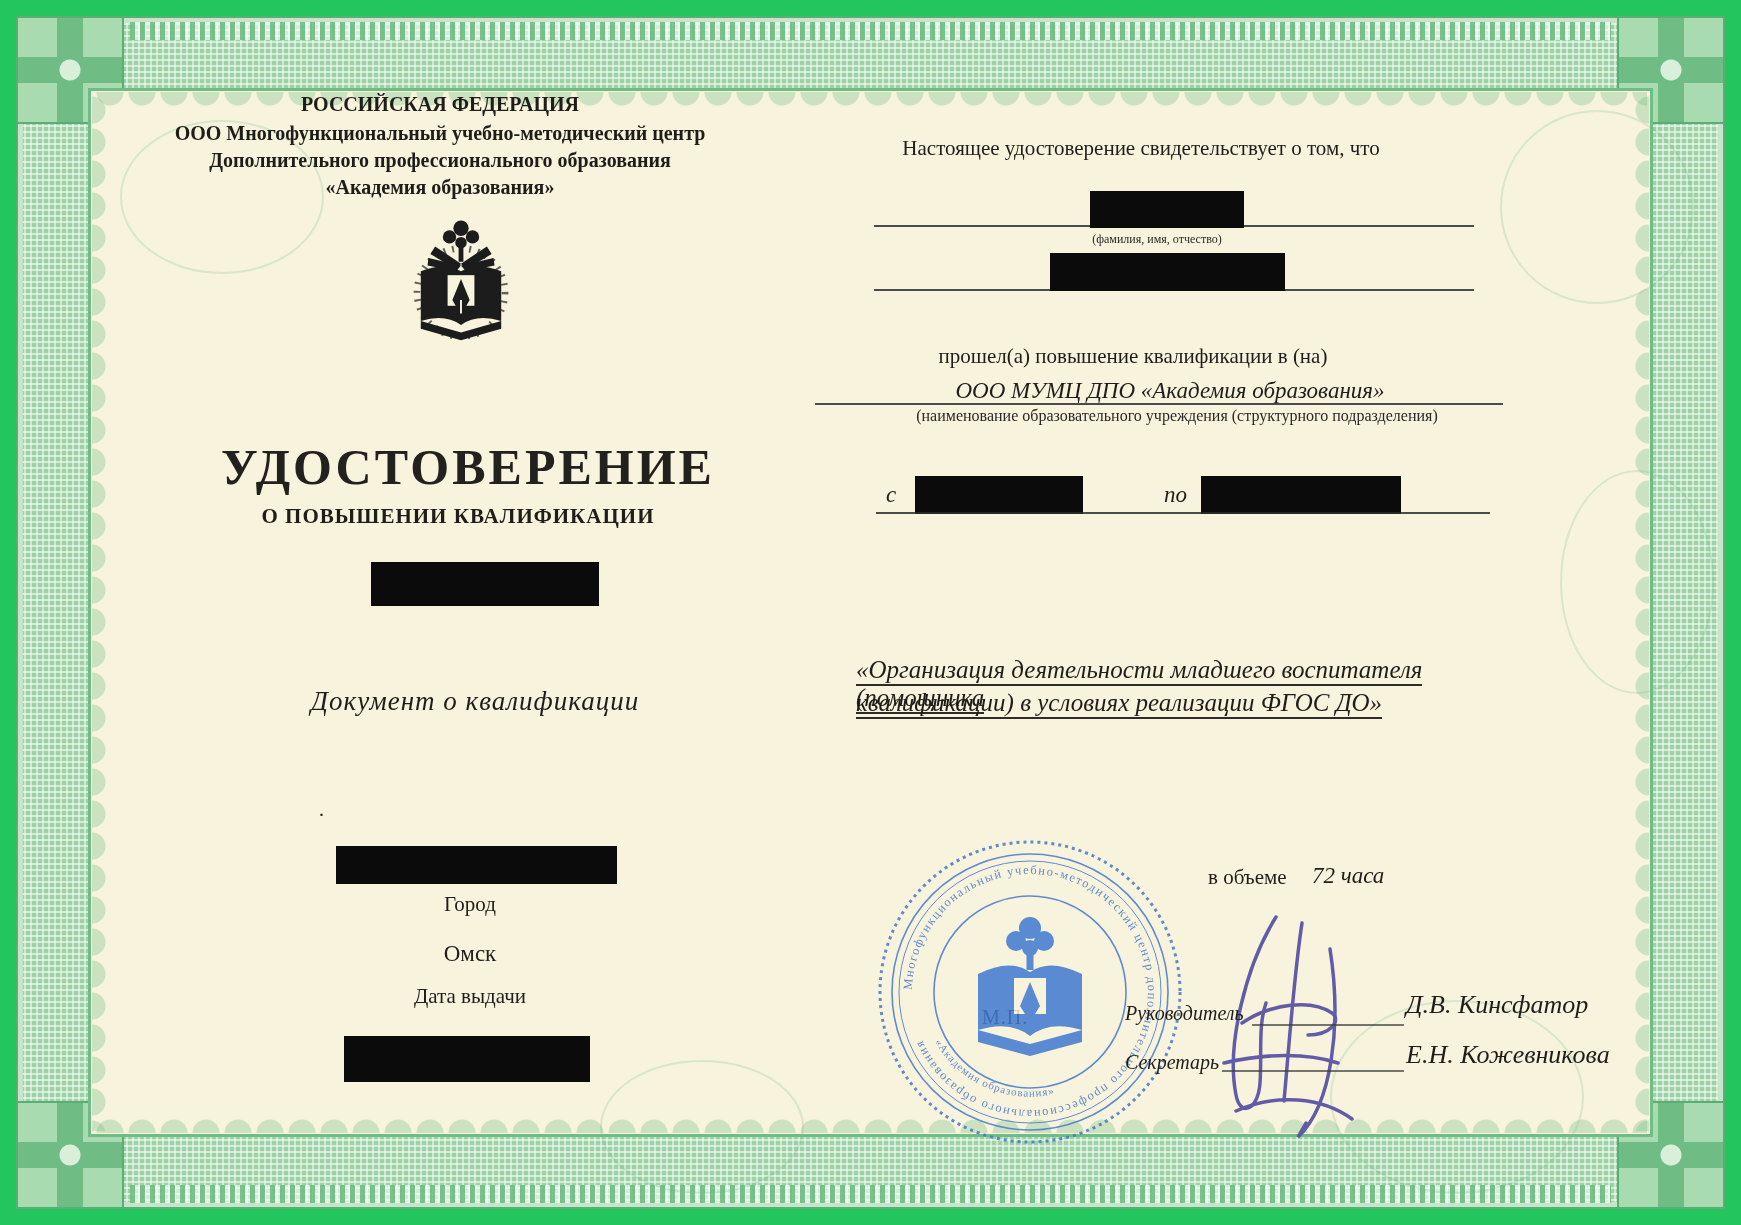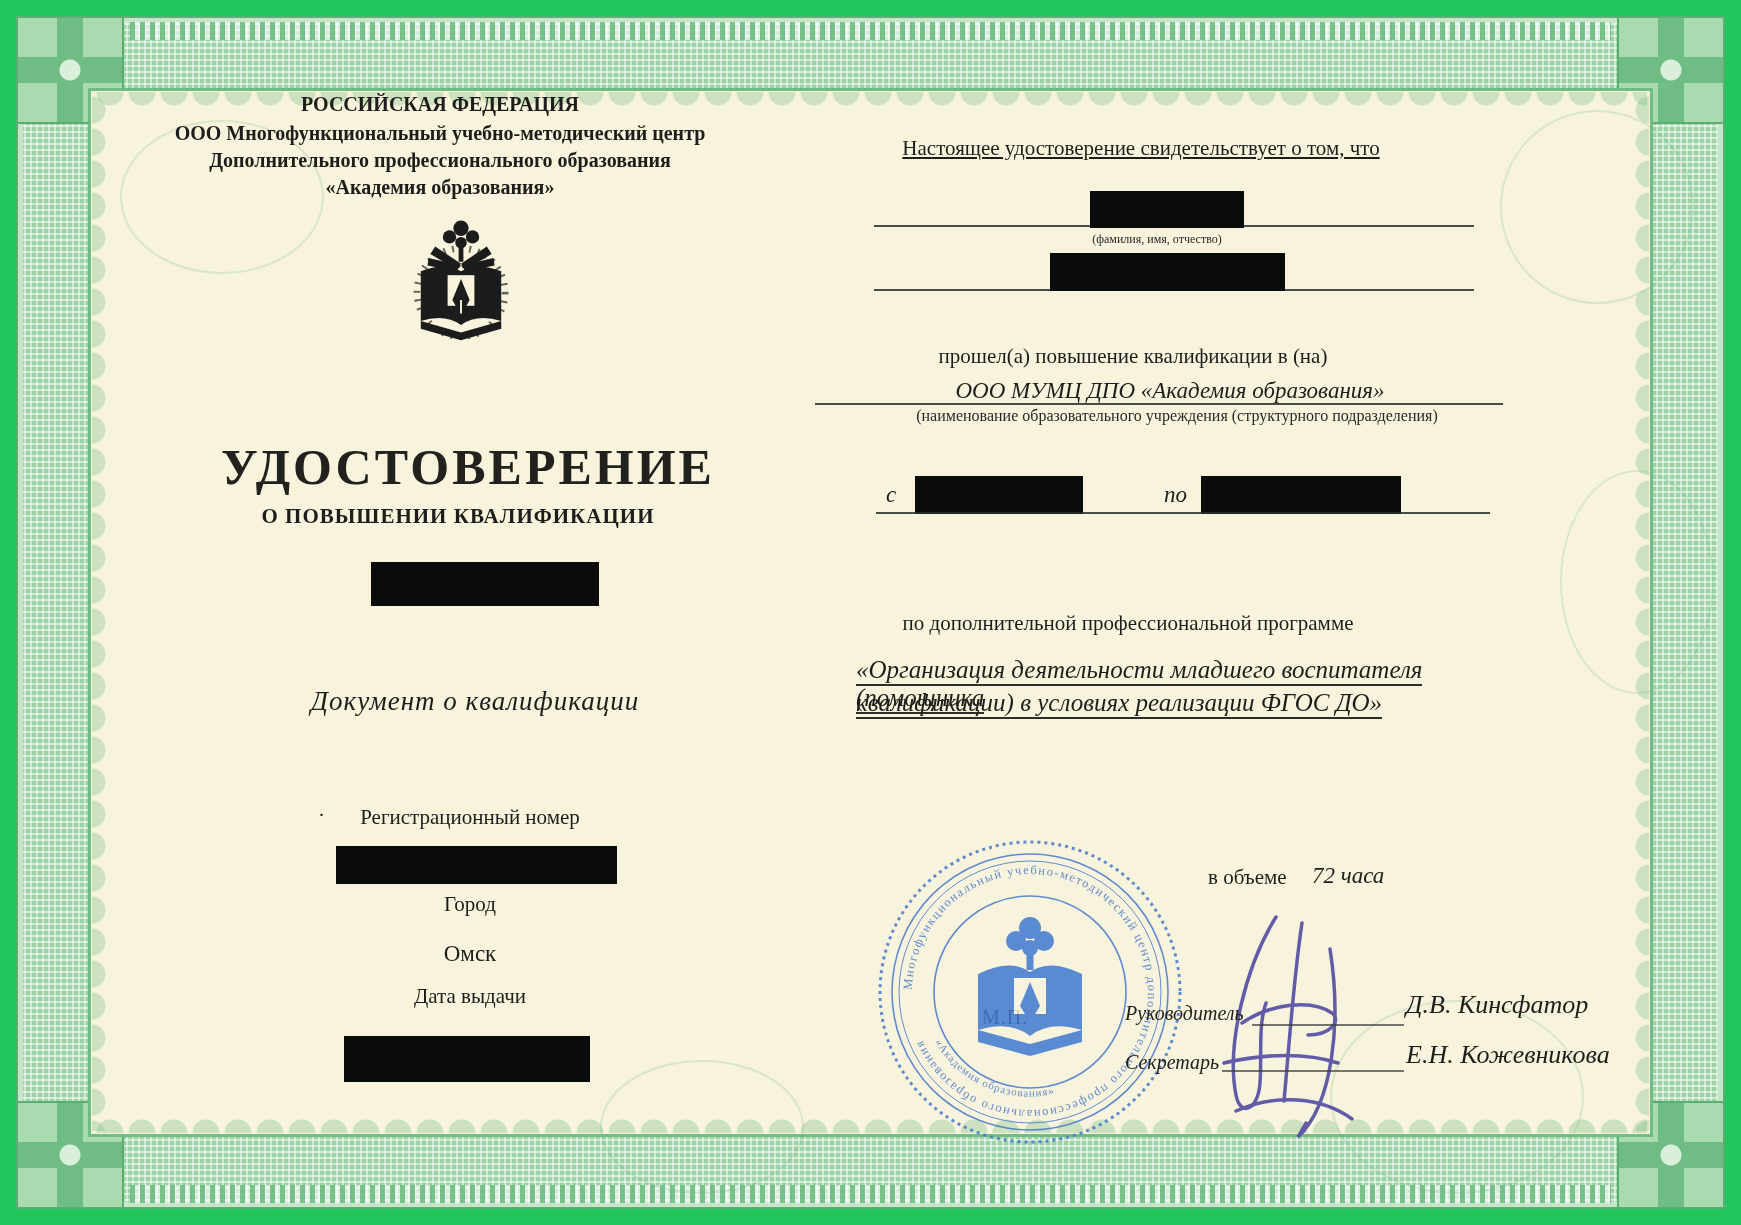--- a/index.html
+++ b/index.html
@@ -114,49 +114,47 @@
   </svg>
 
   <div class="abs ctr title-main" style="left:168px;top:438px;width:600px;">УДОСТОВЕРЕНИЕ</div>
   <div class="abs ctr title-sub" style="left:158px;top:504px;width:600px;">О ПОВЫШЕНИИ КВАЛИФИКАЦИИ</div>
 
   <div class="redact" style="left:371px;top:562px;width:228px;height:44px;"></div>
 
   <div class="abs ctr i sz27" style="left:175px;top:686px;width:600px;letter-spacing:1px;">Документ  о  квалификации</div>
 
   <div class="abs sz21" style="left:318px;top:803px;">·</div>
-  <div class="abs ctr sz21" style="left:170px;top:805px;width:600px;">Регистрационный номер</div>
   <div class="redact" style="left:336px;top:846px;width:281px;height:38px;"></div>
 
   <div class="abs ctr sz21" style="left:170px;top:892px;width:600px;">Город</div>
   <div class="abs ctr sz23" style="left:170px;top:941px;width:600px;">Омск</div>
   <div class="abs ctr sz21" style="left:170px;top:984px;width:600px;">Дата выдачи</div>
   <div class="redact" style="left:344px;top:1036px;width:246px;height:46px;"></div>
 
-  <div class="abs ctr sz21" style="left:856px;top:136px;width:570px;text-decoration:underline;">Настоящее удостоверение свидетельствует о том, что</div>
+  <div class="abs ctr sz21" style="left:856px;top:136px;width:570px;">Настоящее удостоверение свидетельствует о том, что</div>
 
   <div class="ruleline" style="left:874px;top:225px;width:600px;"></div>
   <div class="redact" style="left:1090px;top:191px;width:154px;height:37px;"></div>
   <div class="abs ctr small-hint hint" style="left:957px;top:232px;width:400px;">(фамилия, имя, отчество)</div>
 
   <div class="ruleline" style="left:874px;top:289px;width:600px;"></div>
   <div class="redact" style="left:1050px;top:253px;width:235px;height:38px;"></div>
 
   <div class="abs ctr sz21" style="left:833px;top:344px;width:600px;">прошел(а) повышение квалификации в (на)</div>
   <div class="abs ctr i sz23" style="left:870px;top:378px;width:600px;">ООО МУМЦ ДПО «Академия образования»</div>
   <div class="ruleline" style="left:815px;top:403px;width:688px;"></div>
   <div class="abs ctr tiny-hint hint" style="left:877px;top:407px;width:600px;">(наименование образовательного учреждения (структурного подразделения)</div>
 
   <div class="abs i sz23" style="left:886px;top:482px;">с</div>
   <div class="redact" style="left:915px;top:476px;width:168px;height:38px;"></div>
   <div class="abs i sz23" style="left:1164px;top:482px;">по</div>
   <div class="redact" style="left:1201px;top:476px;width:200px;height:38px;"></div>
   <div class="ruleline" style="left:876px;top:512px;width:614px;"></div>
 
-  <div class="abs ctr sz21" style="left:828px;top:611px;width:600px;">по дополнительной профессиональной программе</div>
   <div class="abs i sz25" style="left:812px;top:656px;width:680px;"><span class="u2">«Организация деятельности младшего воспитателя (помощника</span></div>
   <div class="abs i sz25" style="left:812px;top:689px;width:680px;"><span class="u2">квалификации) в условиях реализации ФГОС ДО»</span></div>
 
   <div class="abs sz21" style="left:1208px;top:865px;">в объеме</div>
   <div class="abs i sz23" style="left:1312px;top:863px;">72 часа</div>
 
   <div class="abs mp" style="left:982px;top:1006px;">М.П.</div>
 
   <svg class="abs" style="left:862px;top:824px;opacity:.85;" width="336" height="336" viewBox="0 0 336 336">
     <defs>

